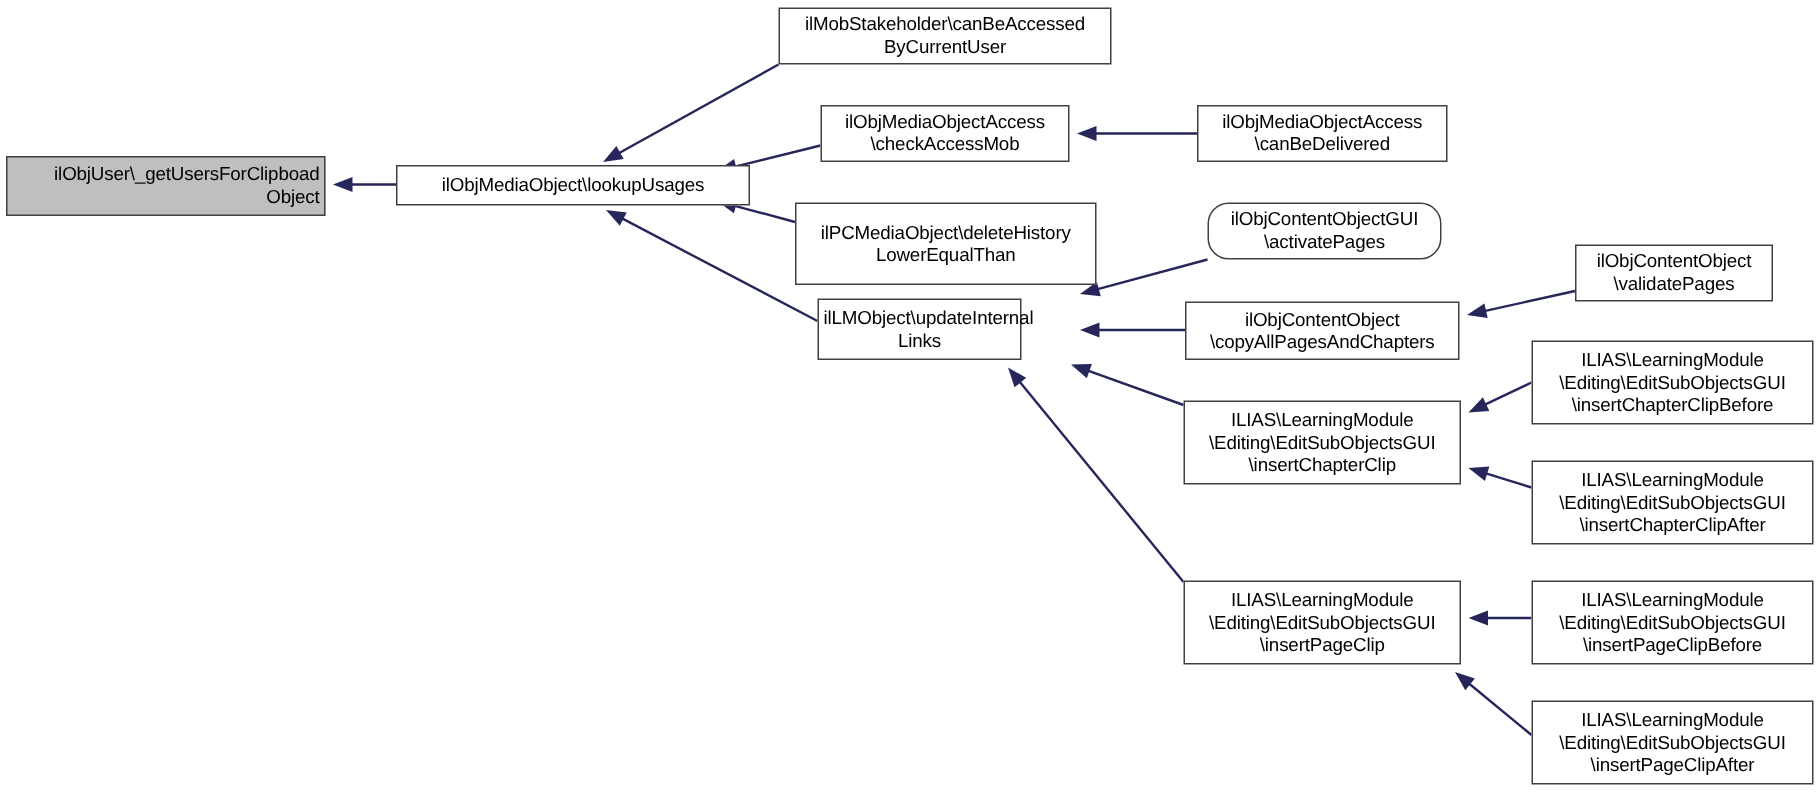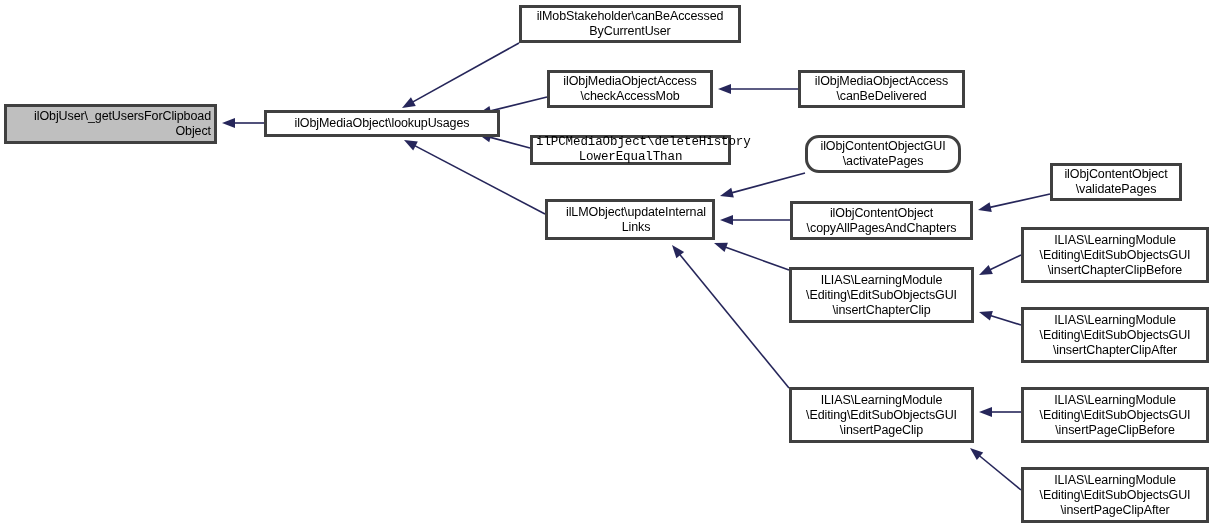--- a/index.html
+++ b/index.html
@@ -20,21 +20,21 @@
     position: absolute;
     left: 0;
     top: 0;
     width: 1213px;
     height: 529px;
     pointer-events: none;
   }
   .node {
     position: absolute;
     box-sizing: border-box;
-    border: 3px solid #f97316;
+    border: 1px solid #f97316;
     background: #ffffff;
     color: #000000;
     font-size: 12.5px;
     line-height: 15px;
     text-align: center;
     display: flex;
     align-items: center;
     justify-content: center;
     white-space: pre-line;
     letter-spacing: -0.1px;
@@ -120,25 +120,25 @@
   <div id="nodes">
       <div class="node highlight" style="left: 4px; top: 104px; width: 213px; height: 40px; border-color: rgb(64, 64, 64); text-align: right;"><span class="label">ilObjUser\_getUsersForClipboad
 Object</span></div>
       <div class="node" style="left: 264px; top: 110px; width: 236px; height: 27px; border-color: rgb(64, 64, 64);"><span class="label">ilObjMediaObject\lookupUsages</span></div>
       <div class="node" style="left: 519px; top: 5px; width: 222px; height: 38px; border-color: rgb(64, 64, 64);"><span class="label">ilMobStakeholder\canBeAccessed
 ByCurrentUser</span></div>
       <div class="node" style="left: 547px; top: 70px; width: 166px; height: 38px; border-color: rgb(64, 64, 64);"><span class="label">ilObjMediaObjectAccess
 \checkAccessMob</span></div>
       <div class="node" style="left: 798px; top: 70px; width: 167px; height: 38px; border-color: rgb(64, 64, 64);"><span class="label">ilObjMediaObjectAccess
 \canBeDelivered</span></div>
-      <div class="node" style="left: 530px; top: 135px; width: 201px; height: 30px; border-color: rgb(64, 64, 64); font-family: Liberation Mono, monospace;"><span class="label">ilPCMediaObject\deleteHistory
+      <div class="node" style="left: 530px; top: 135px; width: 201px; height: 55px; border-color: rgb(64, 64, 64);"><span class="label">ilPCMediaObject\deleteHistory
 LowerEqualThan</span></div>
       <div class="node" style="left: 805px; top: 135px; width: 156px; height: 38px; border-color: rgb(64, 64, 64); border-radius: 14px;"><span class="label">ilObjContentObjectGUI
 \activatePages</span></div>
-      <div class="node" style="left: 545px; top: 199px; width: 170px; height: 41px; border-color: rgb(64, 64, 64); padding-left: 12px;"><span class="label">ilLMObject\updateInternal
+      <div class="node" style="left: 545px; top: 199px; width: 136px; height: 41px; border-color: rgb(64, 64, 64);"><span class="label">ilLMObject\updateInternal
 Links</span></div>
       <div class="node" style="left: 790px; top: 201px; width: 183px; height: 39px; border-color: rgb(64, 64, 64);"><span class="label">ilObjContentObject
 \copyAllPagesAndChapters</span></div>
       <div class="node" style="left: 1050px; top: 163px; width: 132px; height: 38px; border-color: rgb(64, 64, 64);"><span class="label">ilObjContentObject
 \validatePages</span></div>
       <div class="node" style="left: 1021px; top: 227px; width: 188px; height: 56px; border-color: rgb(64, 64, 64);"><span class="label">ILIAS\LearningModule
 \Editing\EditSubObjectsGUI
 \insertChapterClipBefore</span></div>
       <div class="node" style="left: 789px; top: 267px; width: 185px; height: 56px; border-color: rgb(64, 64, 64);"><span class="label">ILIAS\LearningModule
 \Editing\EditSubObjectsGUI

